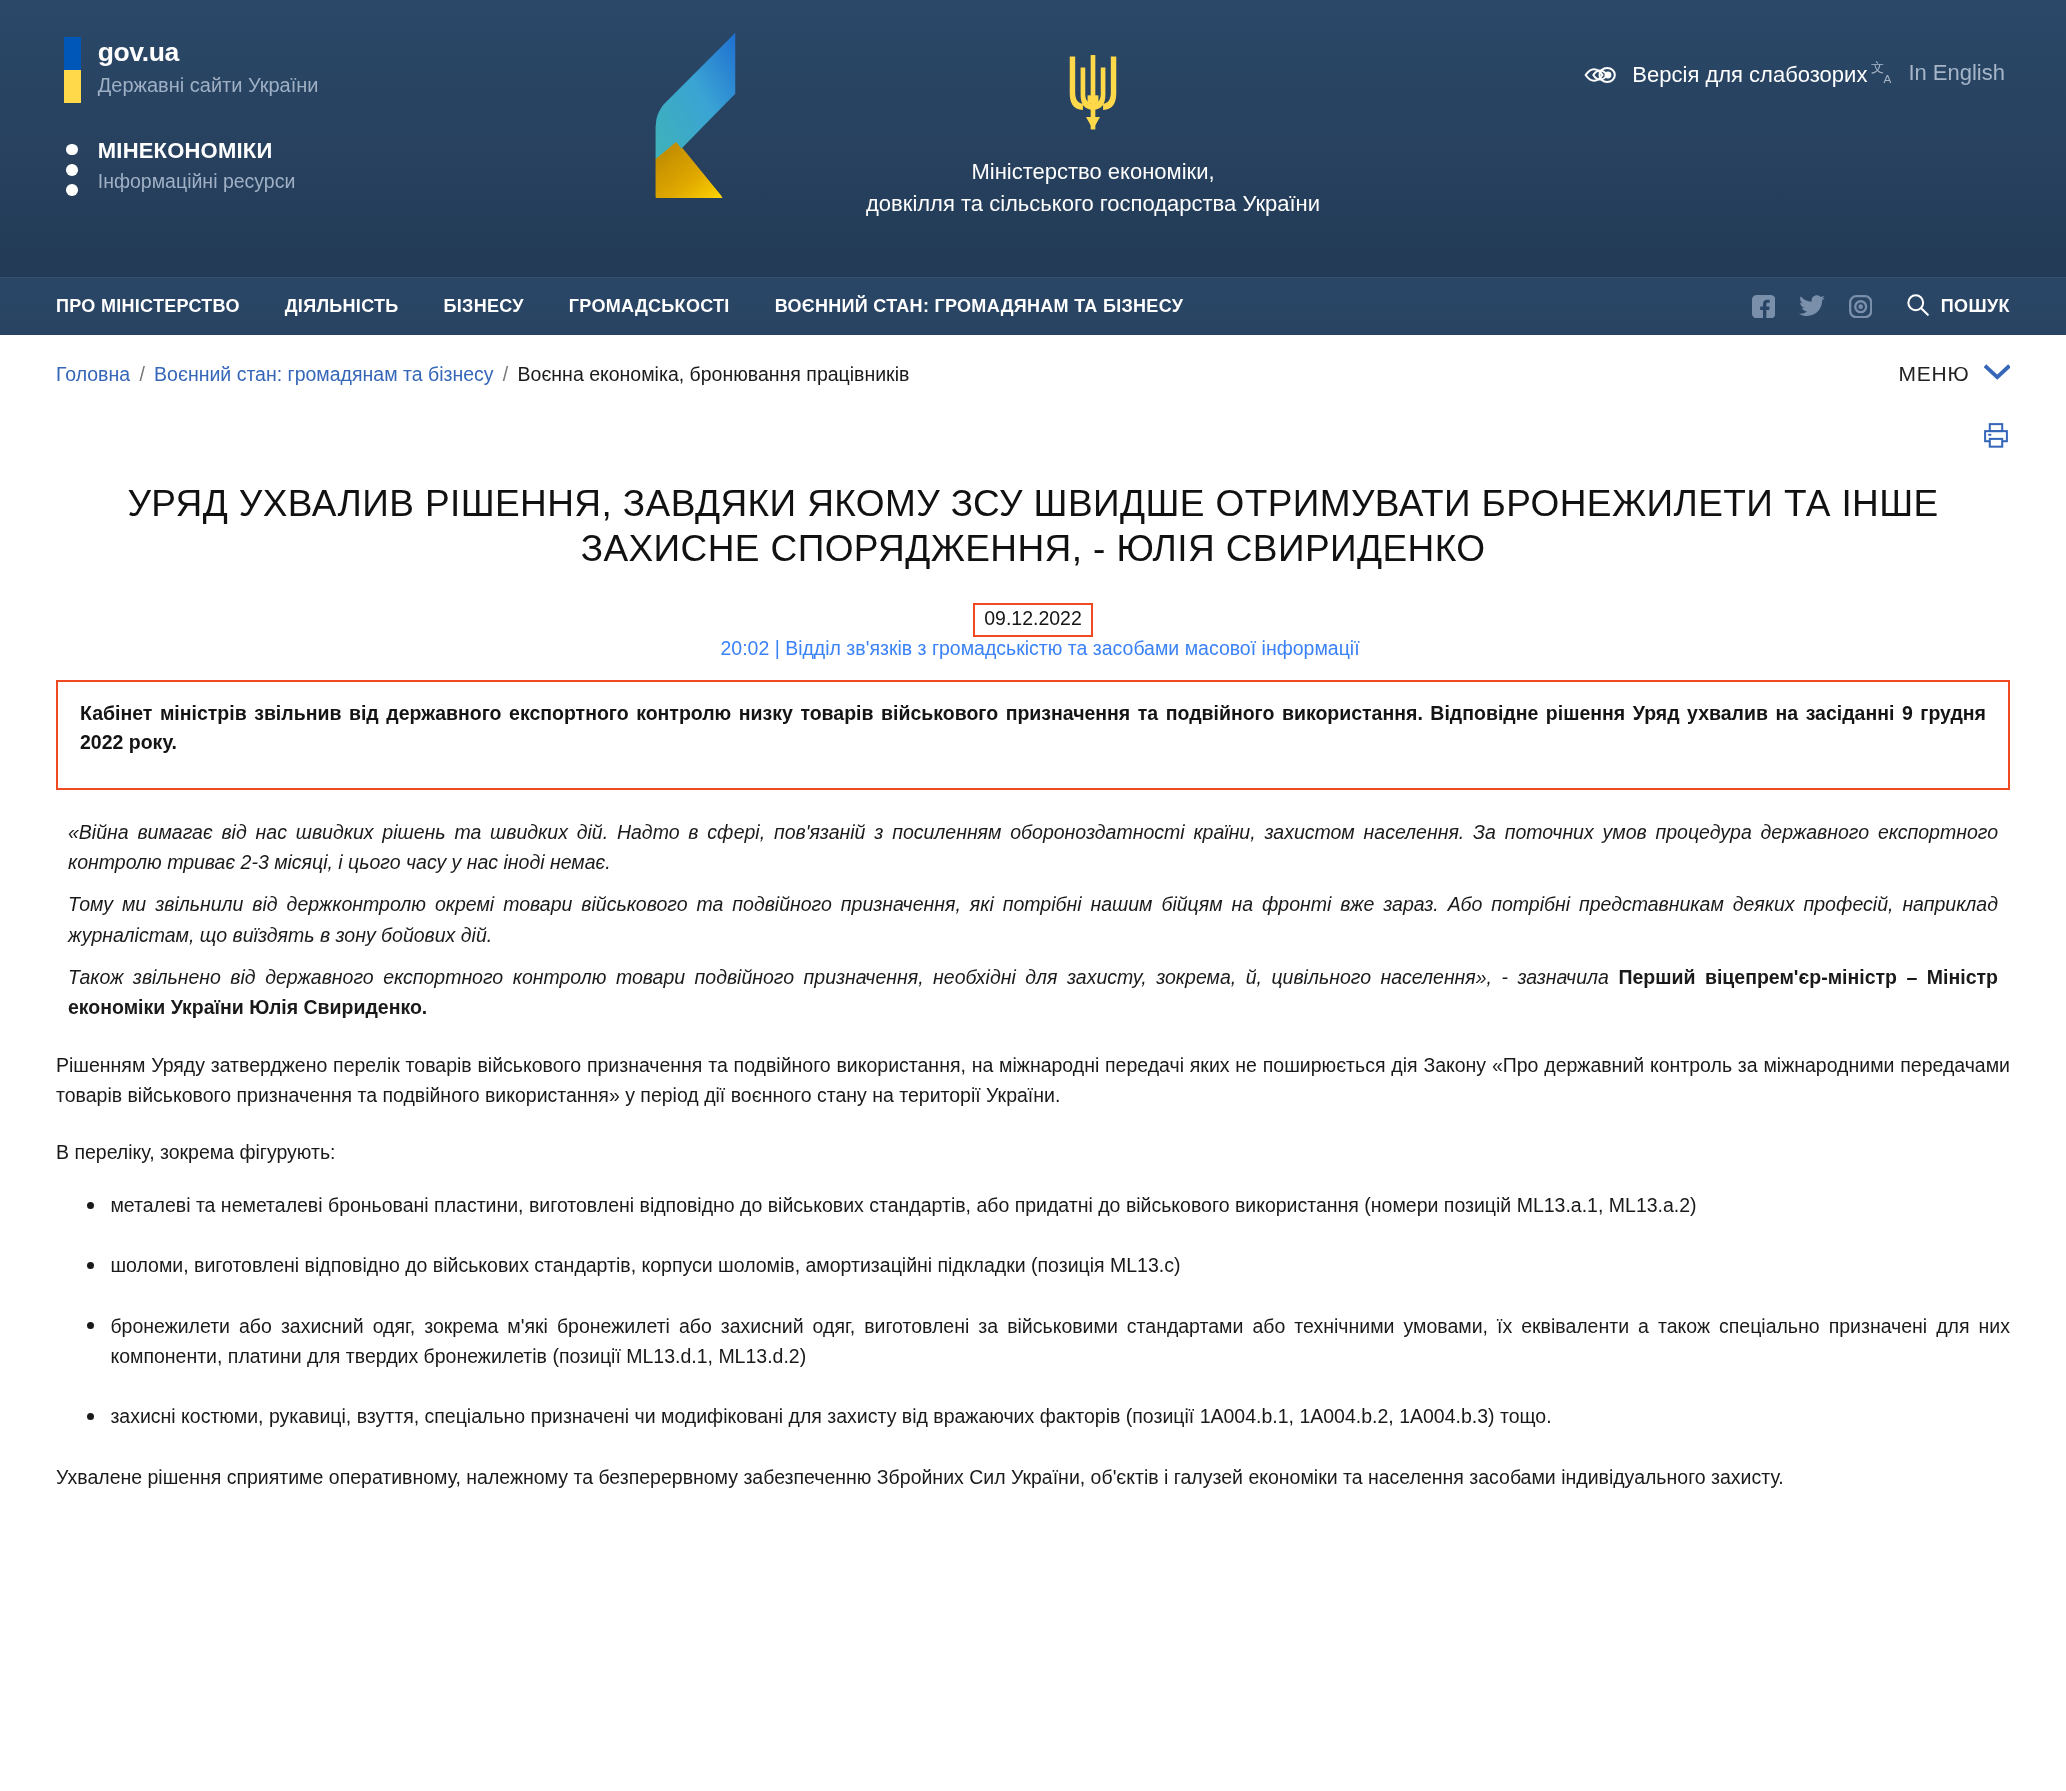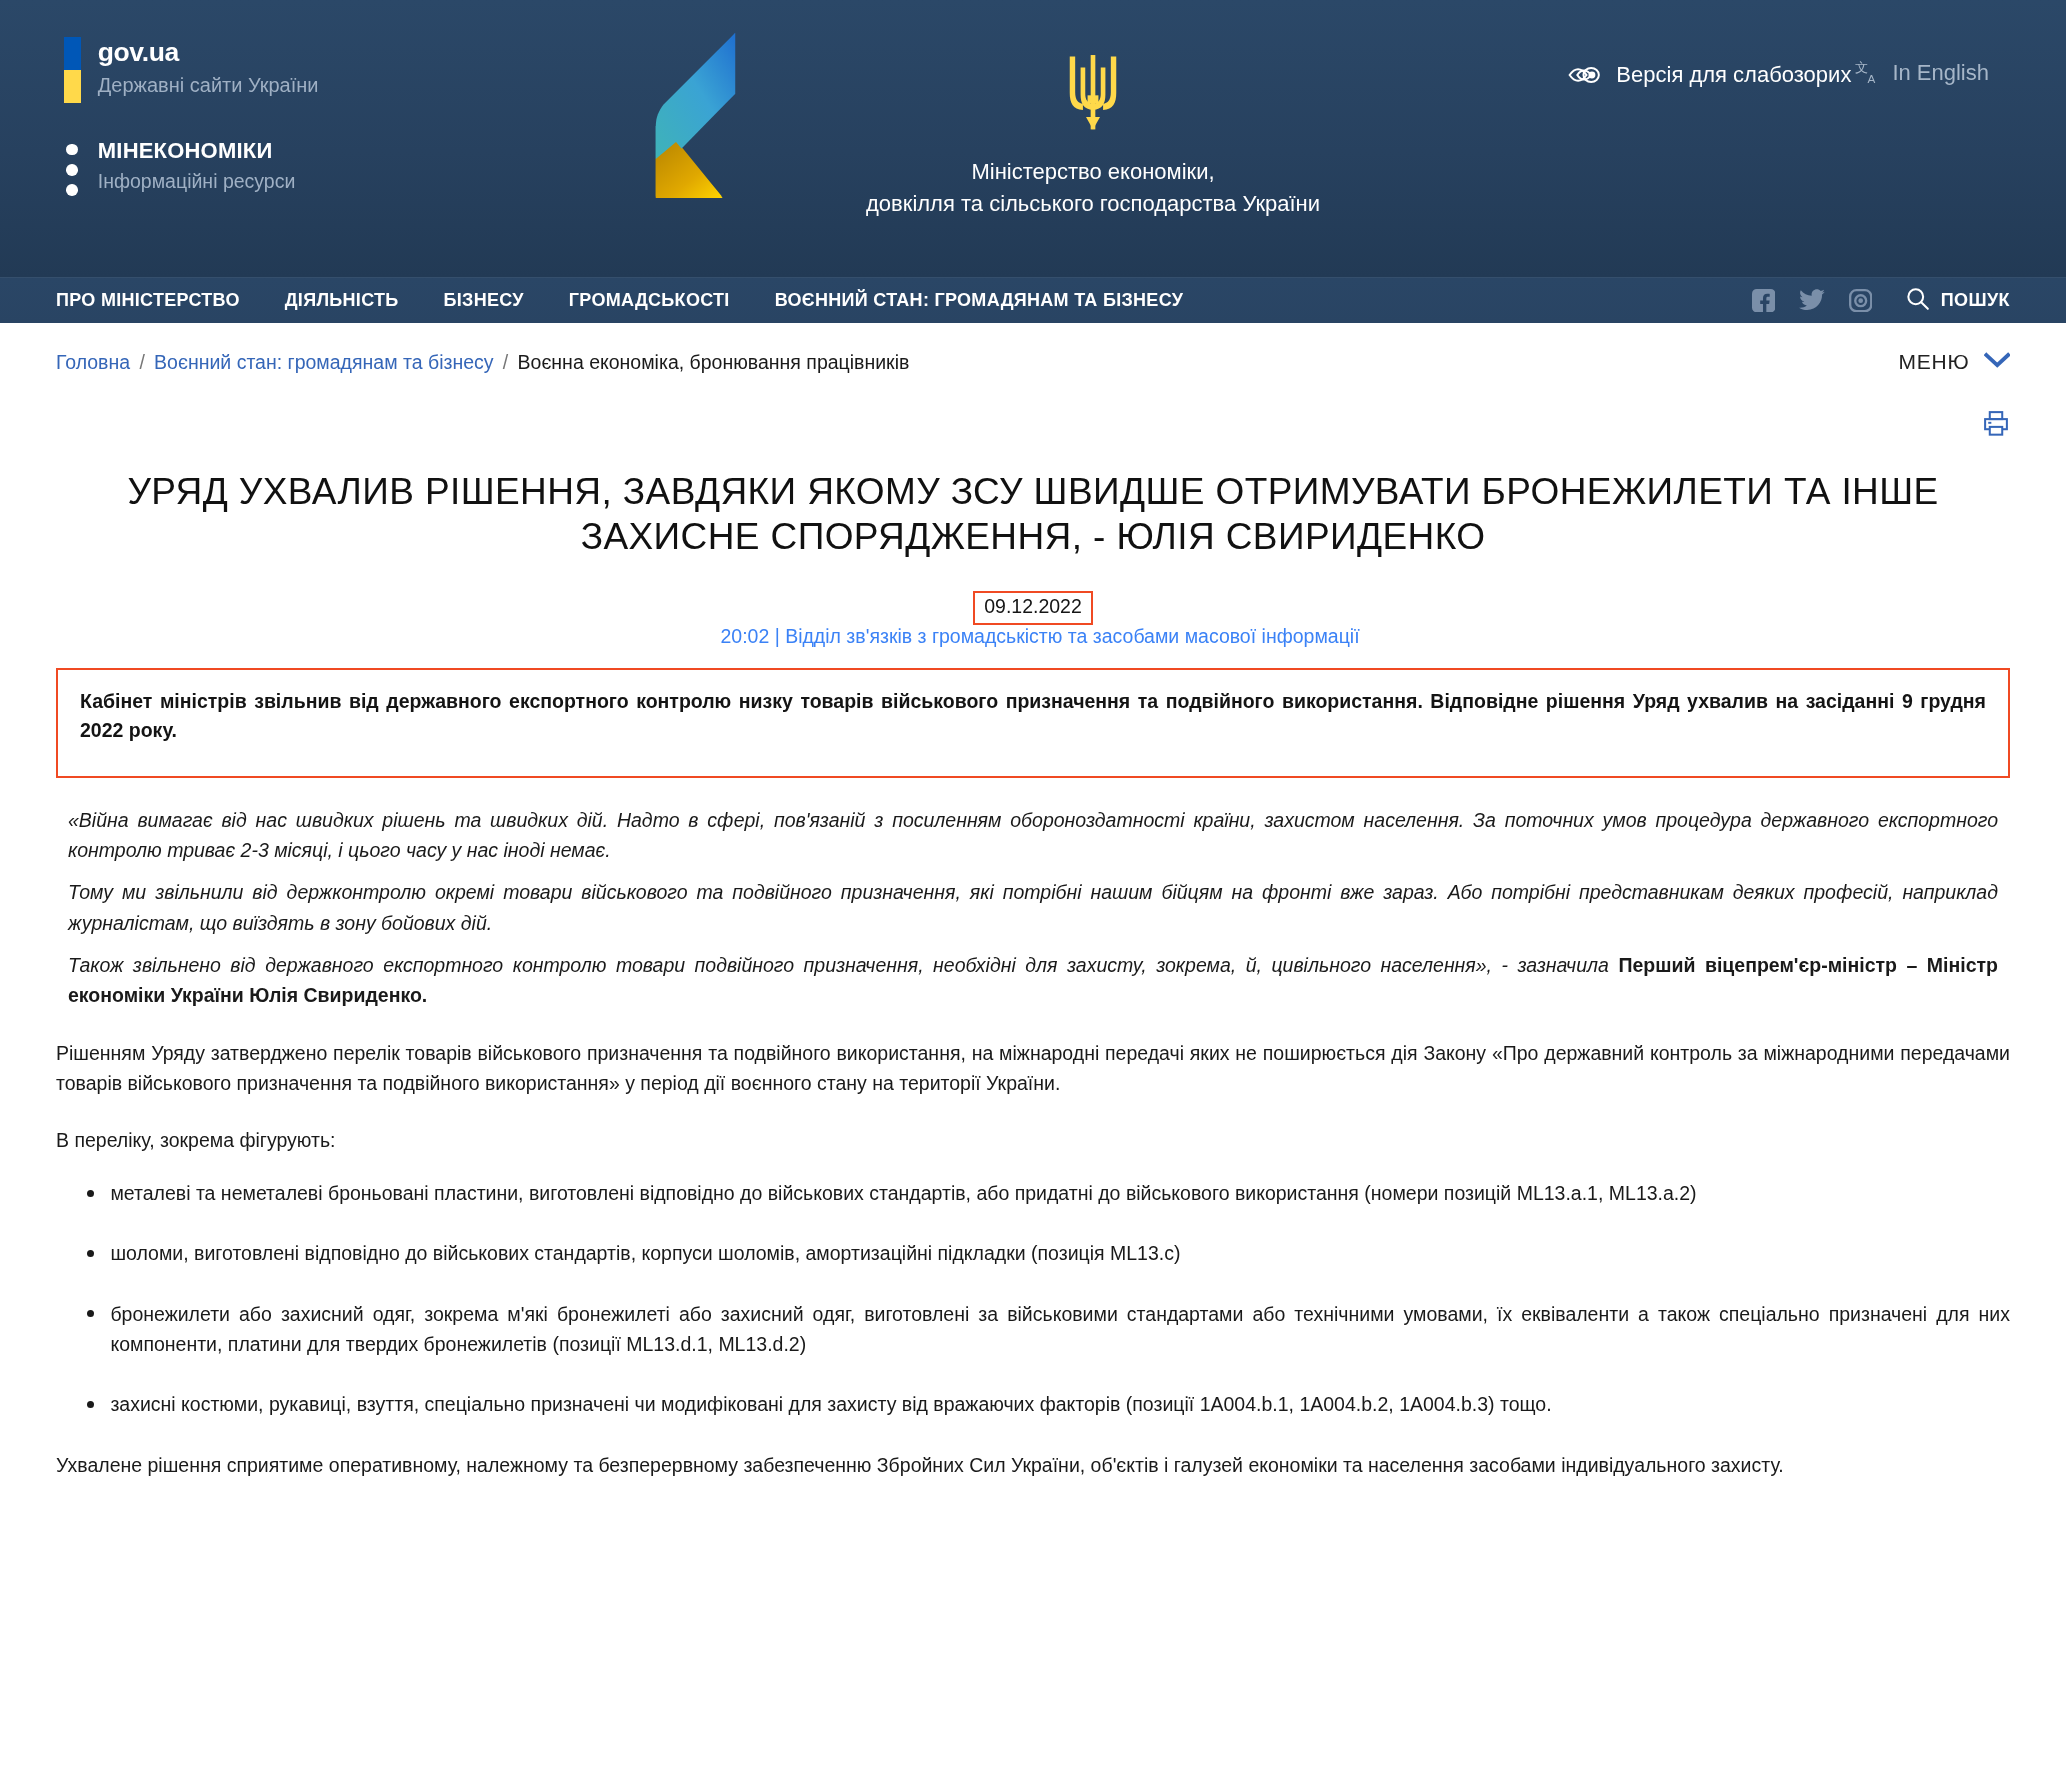--- a/index.html
+++ b/index.html
@@ -64,35 +64,35 @@
   .ministry-name {
     margin-left: 78px; text-align: center; padding-top: 17px;
   }
   .trident { display: block; margin: 0 auto 20px auto; }
   .ministry-line {
     color: #ffffff; font-size: 22px; line-height: 1.45; white-space: nowrap;
   }
 
   
   .header-utils {
-    position: absolute; right: 21px; top: 33px; text-align: right;
+    position: absolute; right: 5px; top: 33px; text-align: right;
   }
   .util-row {
     display: inline-flex; align-items: center; justify-content: flex-end;
     cursor: pointer; white-space: nowrap;
   }
   .util-accessibility { color: #ffffff; font-size: 22px; }
   .util-accessibility .ico { margin-right: 14px; display: inline-flex; }
   .util-lang { color: #a6b6c8; font-size: 22px; margin-top: 26.5px; }
   .util-lang .ico { margin-right: 11px; display: inline-flex; }
 
   
   .site-nav {
     background: linear-gradient(180deg, #2a4666 0%, #294463 100%);
-    height: 46px;
+    height: 58px;
     padding: 0 56px;
     border-top: 0.8px solid rgba(255,255,255,0.06);
   }
   .nav-inner {
     max-width: 1963px; margin: 0 auto; height: 100%;
     display: flex; align-items: center;
   }
   .nav-links { display: flex; align-items: center; gap: 45px; }
   .nav-link {
     color: #ffffff; font-size: 18px; font-weight: 700;

